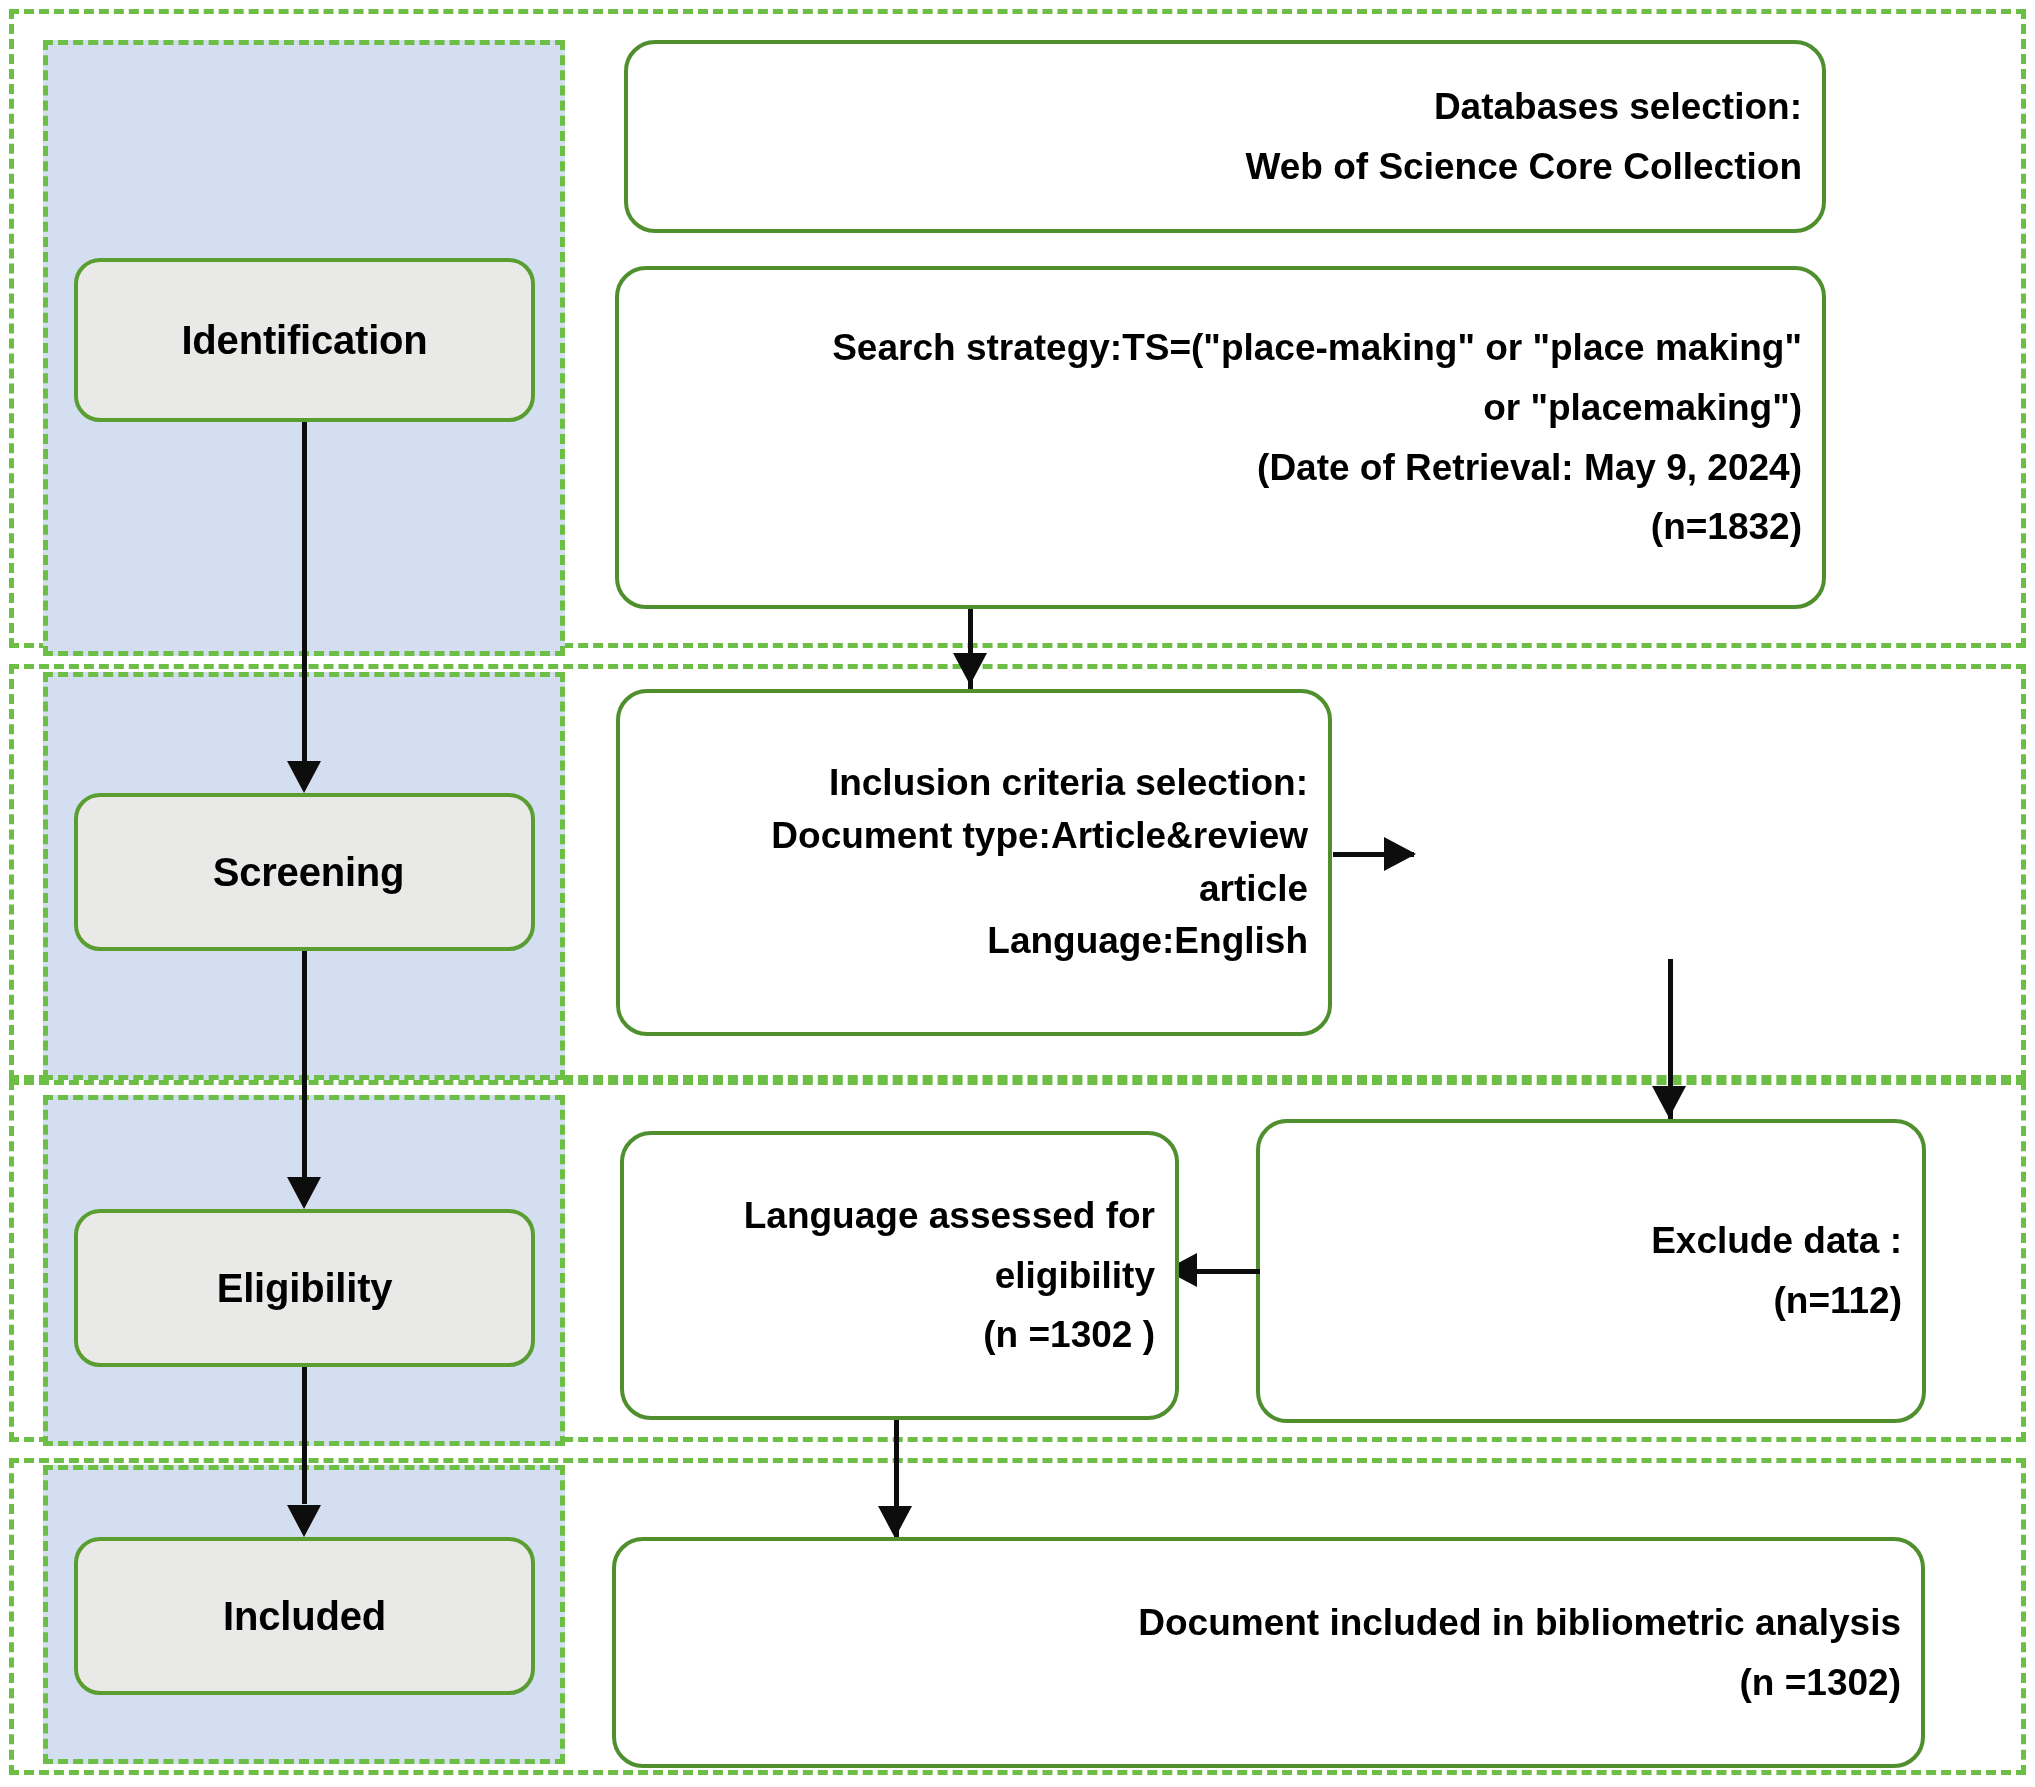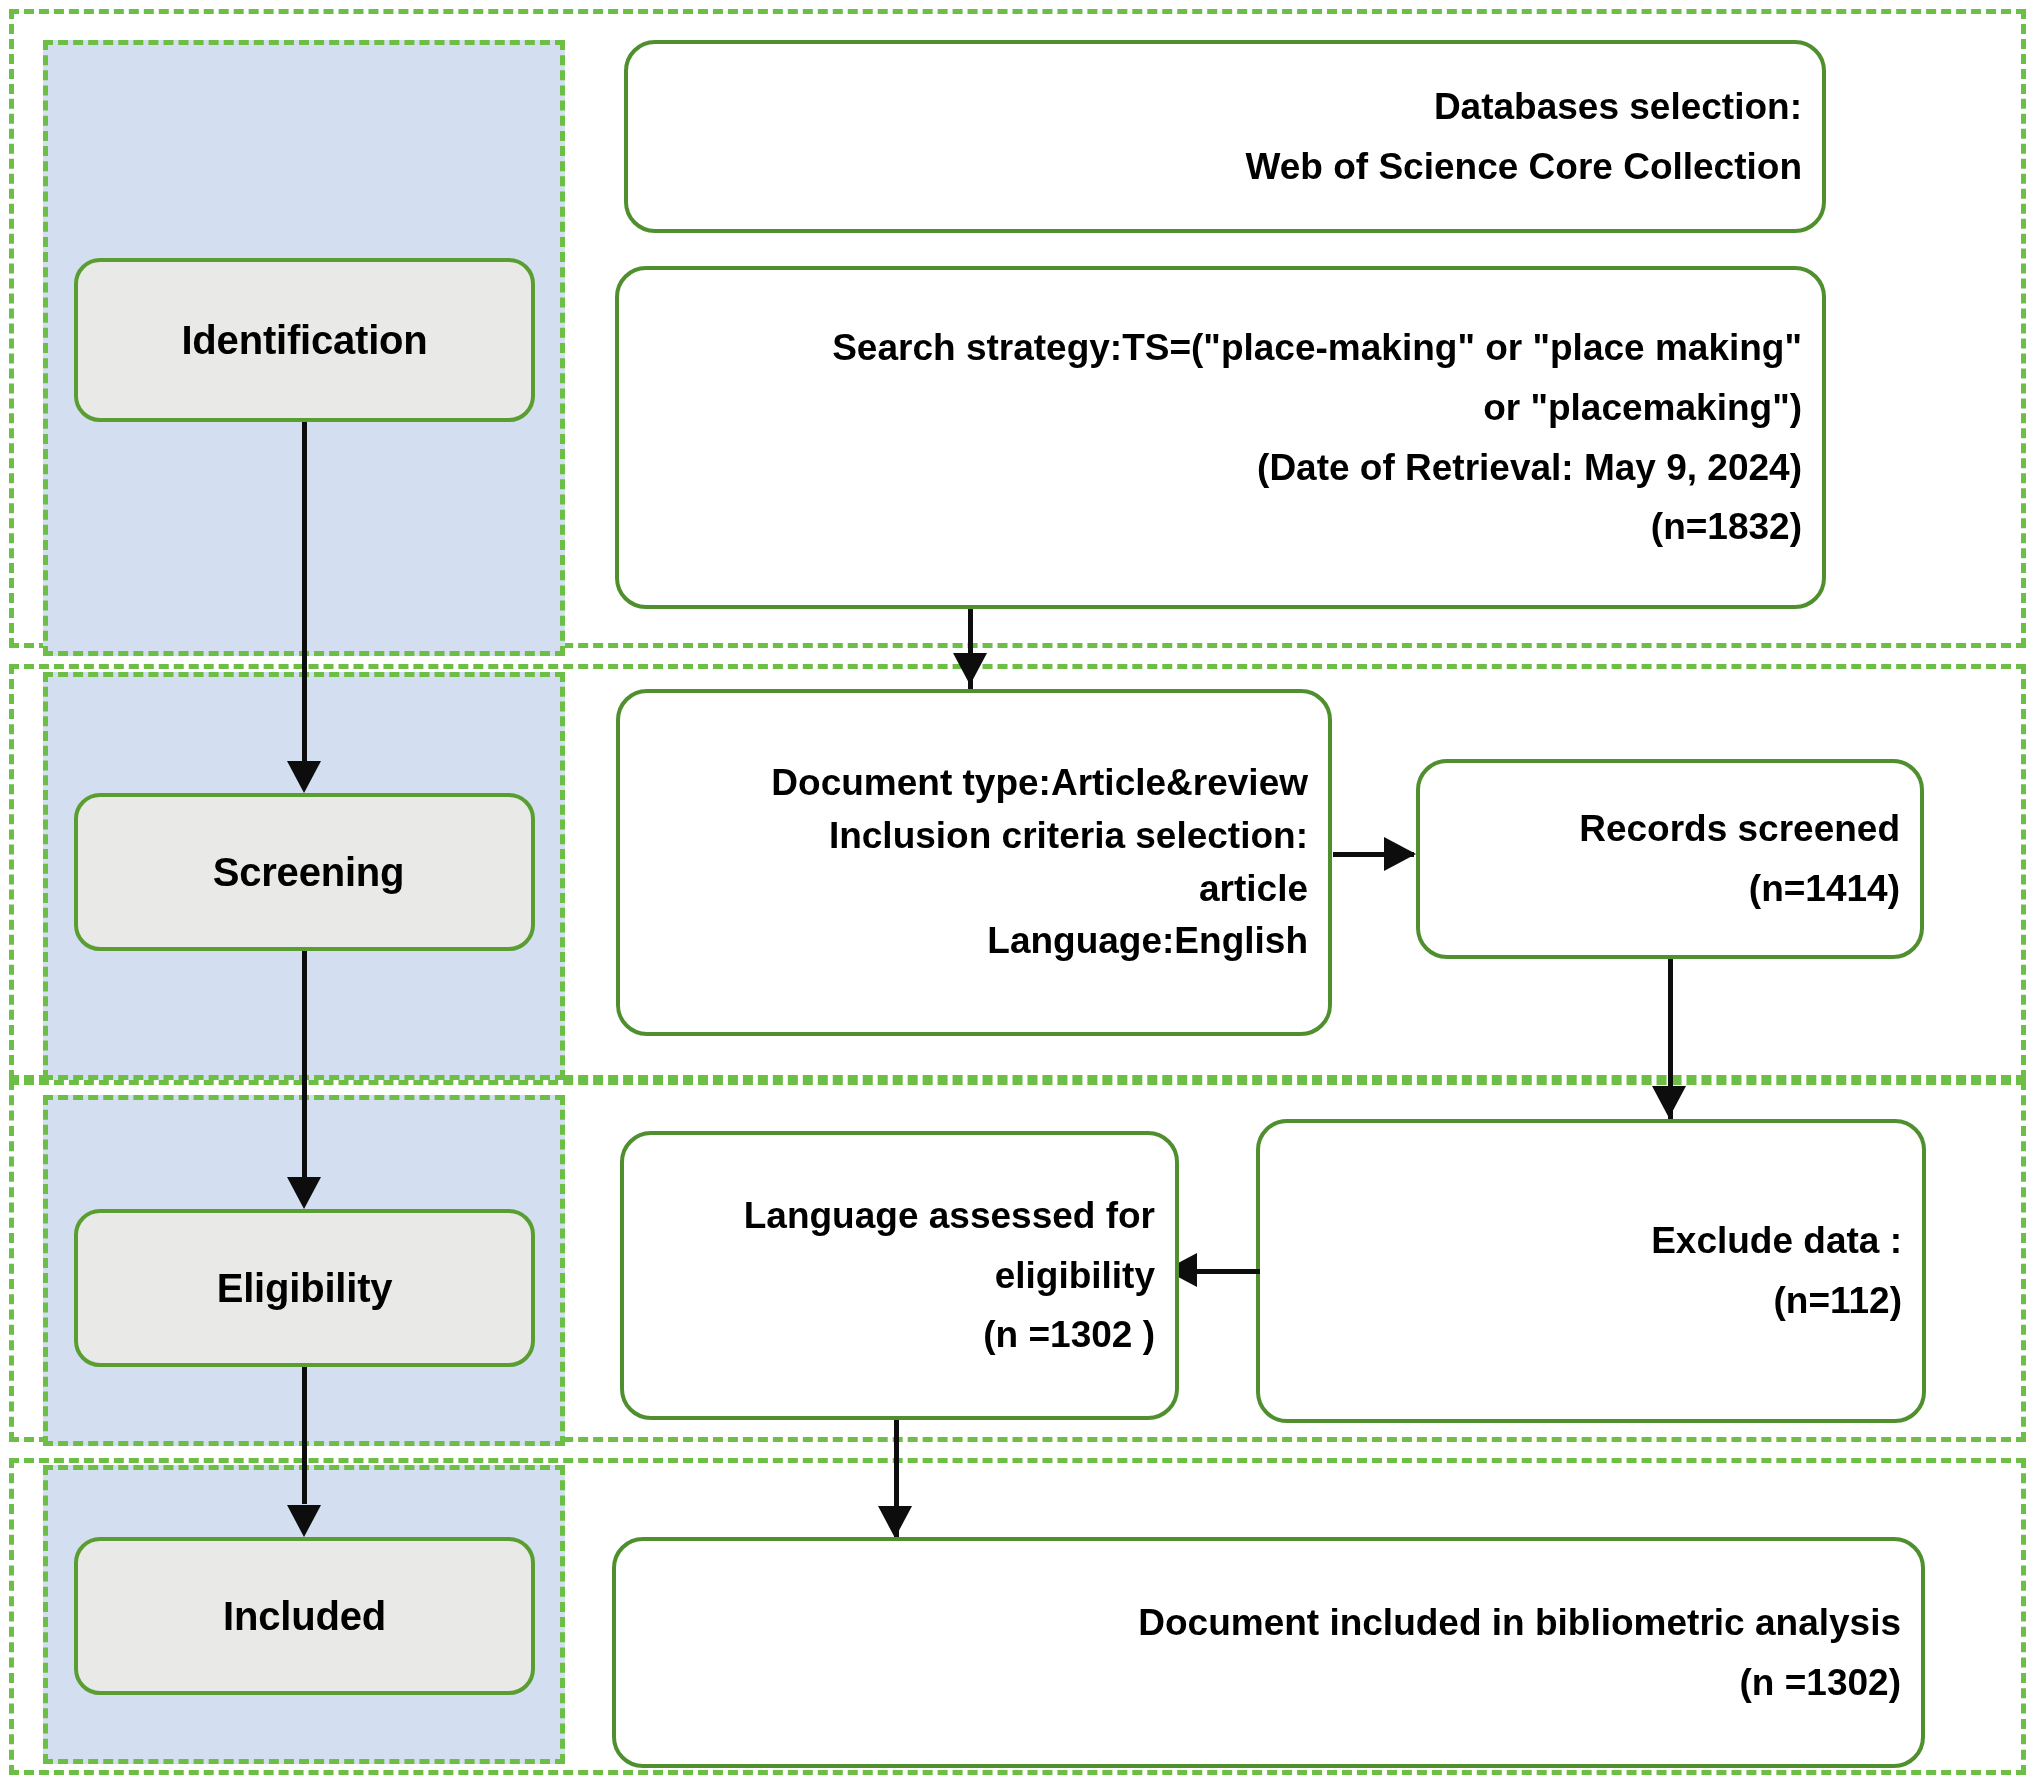--- a/index.html
+++ b/index.html
@@ -151,33 +151,29 @@
     <span class="line">Search strategy:TS=("place-making" or "place making"</span>
     <span class="line">or "placemaking")</span>
     <span class="line">(Date of Retrieval: May 9, 2024)</span>
     <span class="line">(n=1832)</span>
   </div>
 
   <div class="v-line" style="left:968px; top:609px; height:81px;"></div>
   <div class="arrow-down" style="left:953px; top:653px;"></div>
 
   <div class="node tight" style="left:616px; top:689px; width:716px; height:347px;">
+    <span class="line">Inclusion criteria selection:</span>
     <span class="line">Document type:Article&amp;review</span>
-    <span class="line">Inclusion criteria selection:</span>
     <span class="line">article</span>
     <span class="line">Language:English</span>
   </div>
 
   <div class="h-line" style="left:1333px; top:852px; width:81px;"></div>
   <div class="arrow-right" style="left:1384px; top:837px;"></div>
 
-  <div class="node" style="left:1416px; top:759px; width:508px; height:200px;">
-    <span class="line">Records screened</span>
-    <span class="line">(n=1414)</span>
-  </div>
 
   <div class="v-line" style="left:1668px; top:959px; height:163px;"></div>
   <div class="arrow-down" style="left:1652px; top:1086px;"></div>
 
   <div class="node" style="left:1256px; top:1119px; width:670px; height:304px;">
     <span class="line">Exclude data :</span>
     <span class="line">(n=112)</span>
   </div>
 
   <div class="h-line" style="left:1179px; top:1269px; width:81px;"></div>

